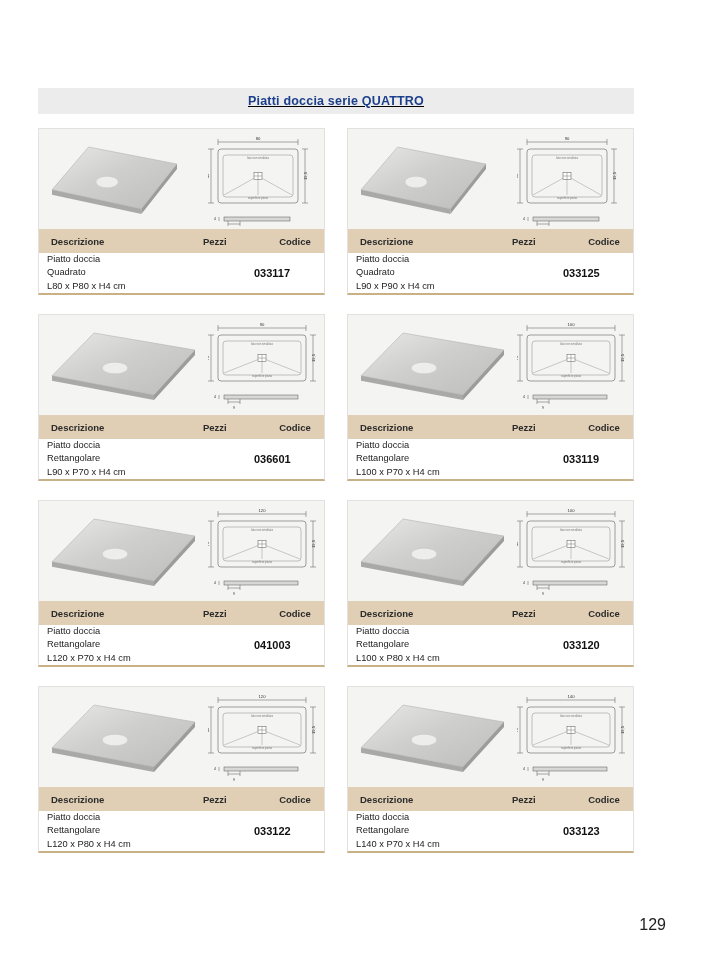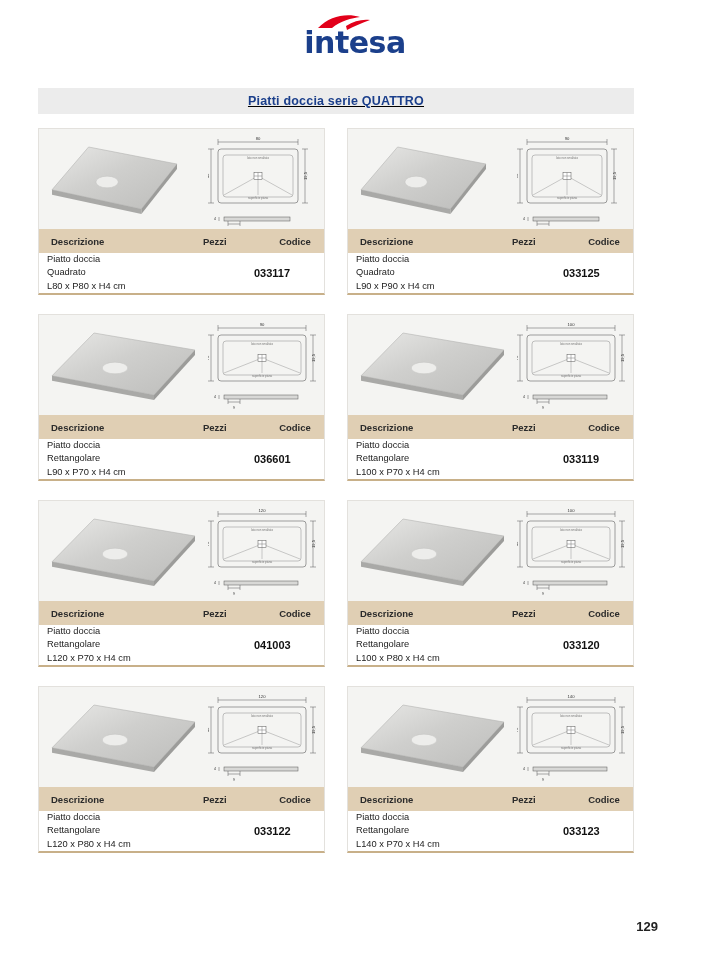--- a/index.html
+++ b/index.html
@@ -147,41 +147,32 @@
     font-size: 11px;
     font-weight: bold;
     color: #111;
     text-align: left;
     padding-right: 8px;
   }
 
   
   .page-number {
     position: absolute;
-    right: 52px;
+    right: 44px;
     bottom: 24px;
-    font-size: 13px;
-    font-weight: bold;
+    font-size: 16px;
+    font-weight: normal;
     color: #222;
   }
 </style>
 </head>
 <body>
 
 <div class="page">
 
-  <div class="logo-wrap">
-    <span class="logo">
-      <svg class="swoosh" viewBox="0 0 56 18">
-        <path d="M2 14 C 14 2, 30 -1, 44 3 C 36 4, 24 7, 16 14 Z" fill="#e2001a"></path>
-        <path d="M30 12 C 38 7, 46 5, 54 6 C 46 9, 38 12, 31 16 Z" fill="#e2001a"></path>
-      </svg>
-      <span>intesa</span>
-    </span>
-  </div>
 
   <div class="title-bar">
     <span class="title-text">Piatti doccia serie QUATTRO</span>
   </div>
 
   <div class="grid" id="grid">
       <div class="card">
     <div class="card-image">
       <div class="tray">
   <svg width="132" height="78" viewBox="0 0 132 78">

